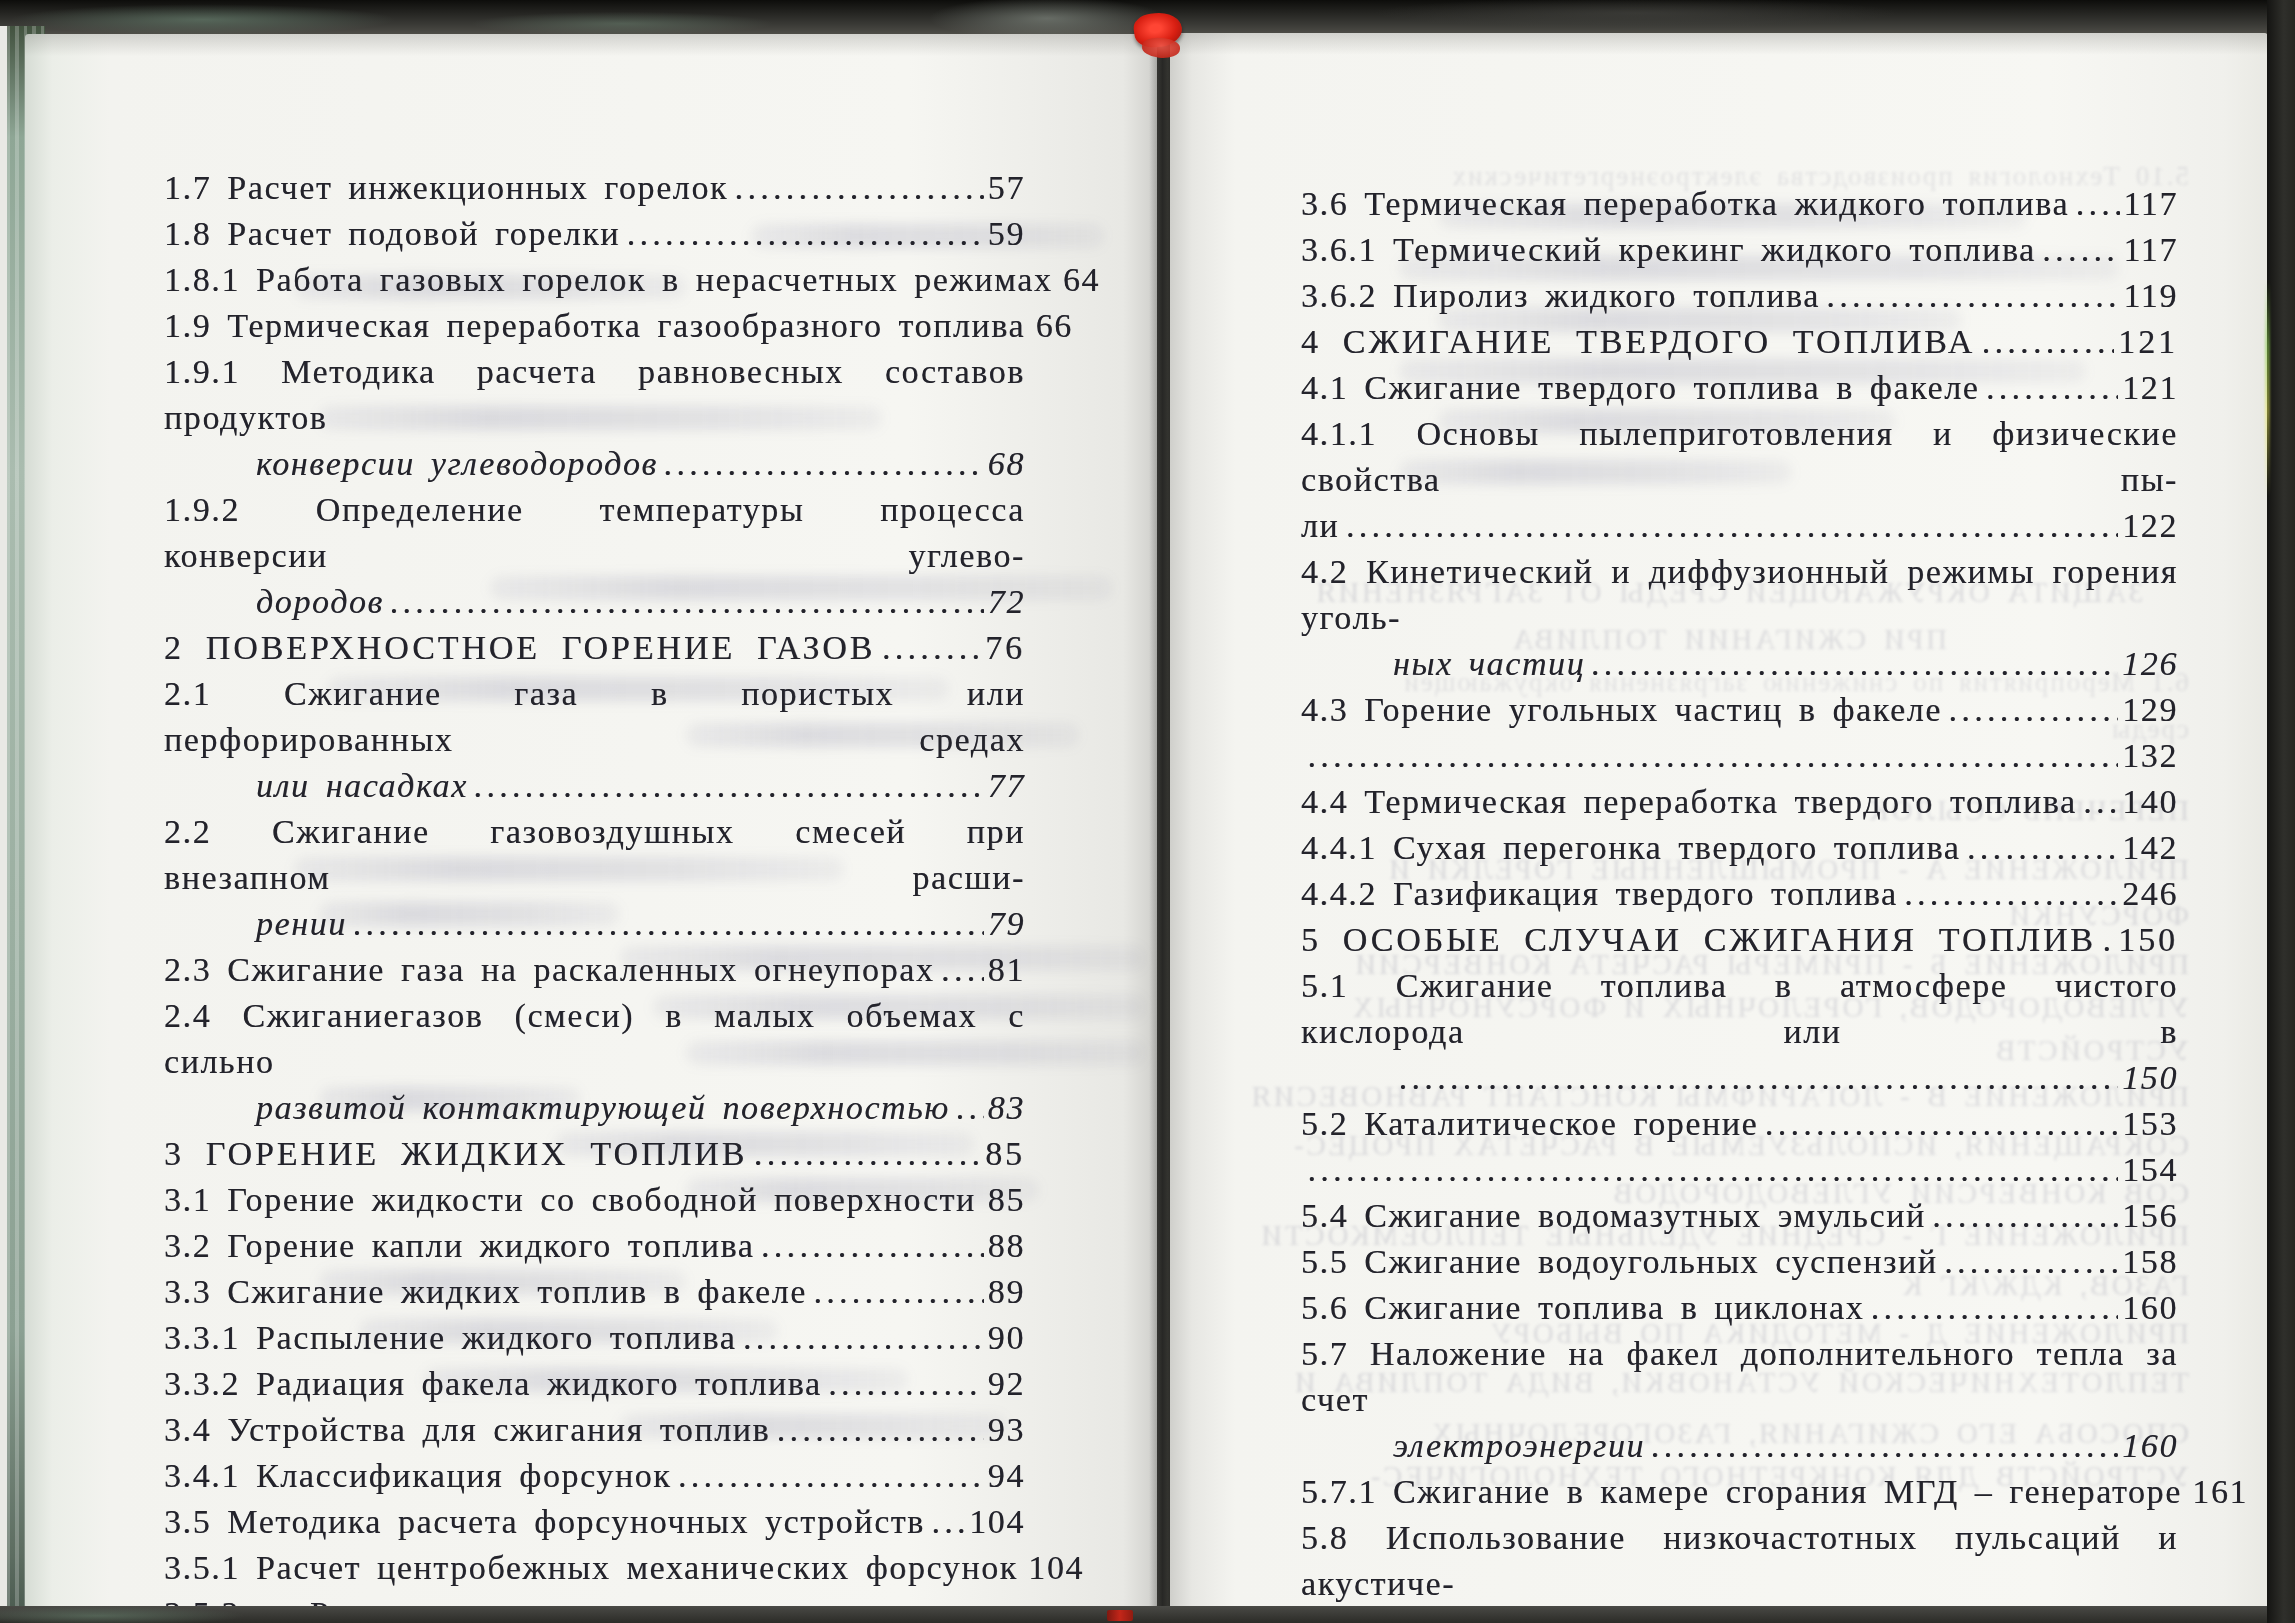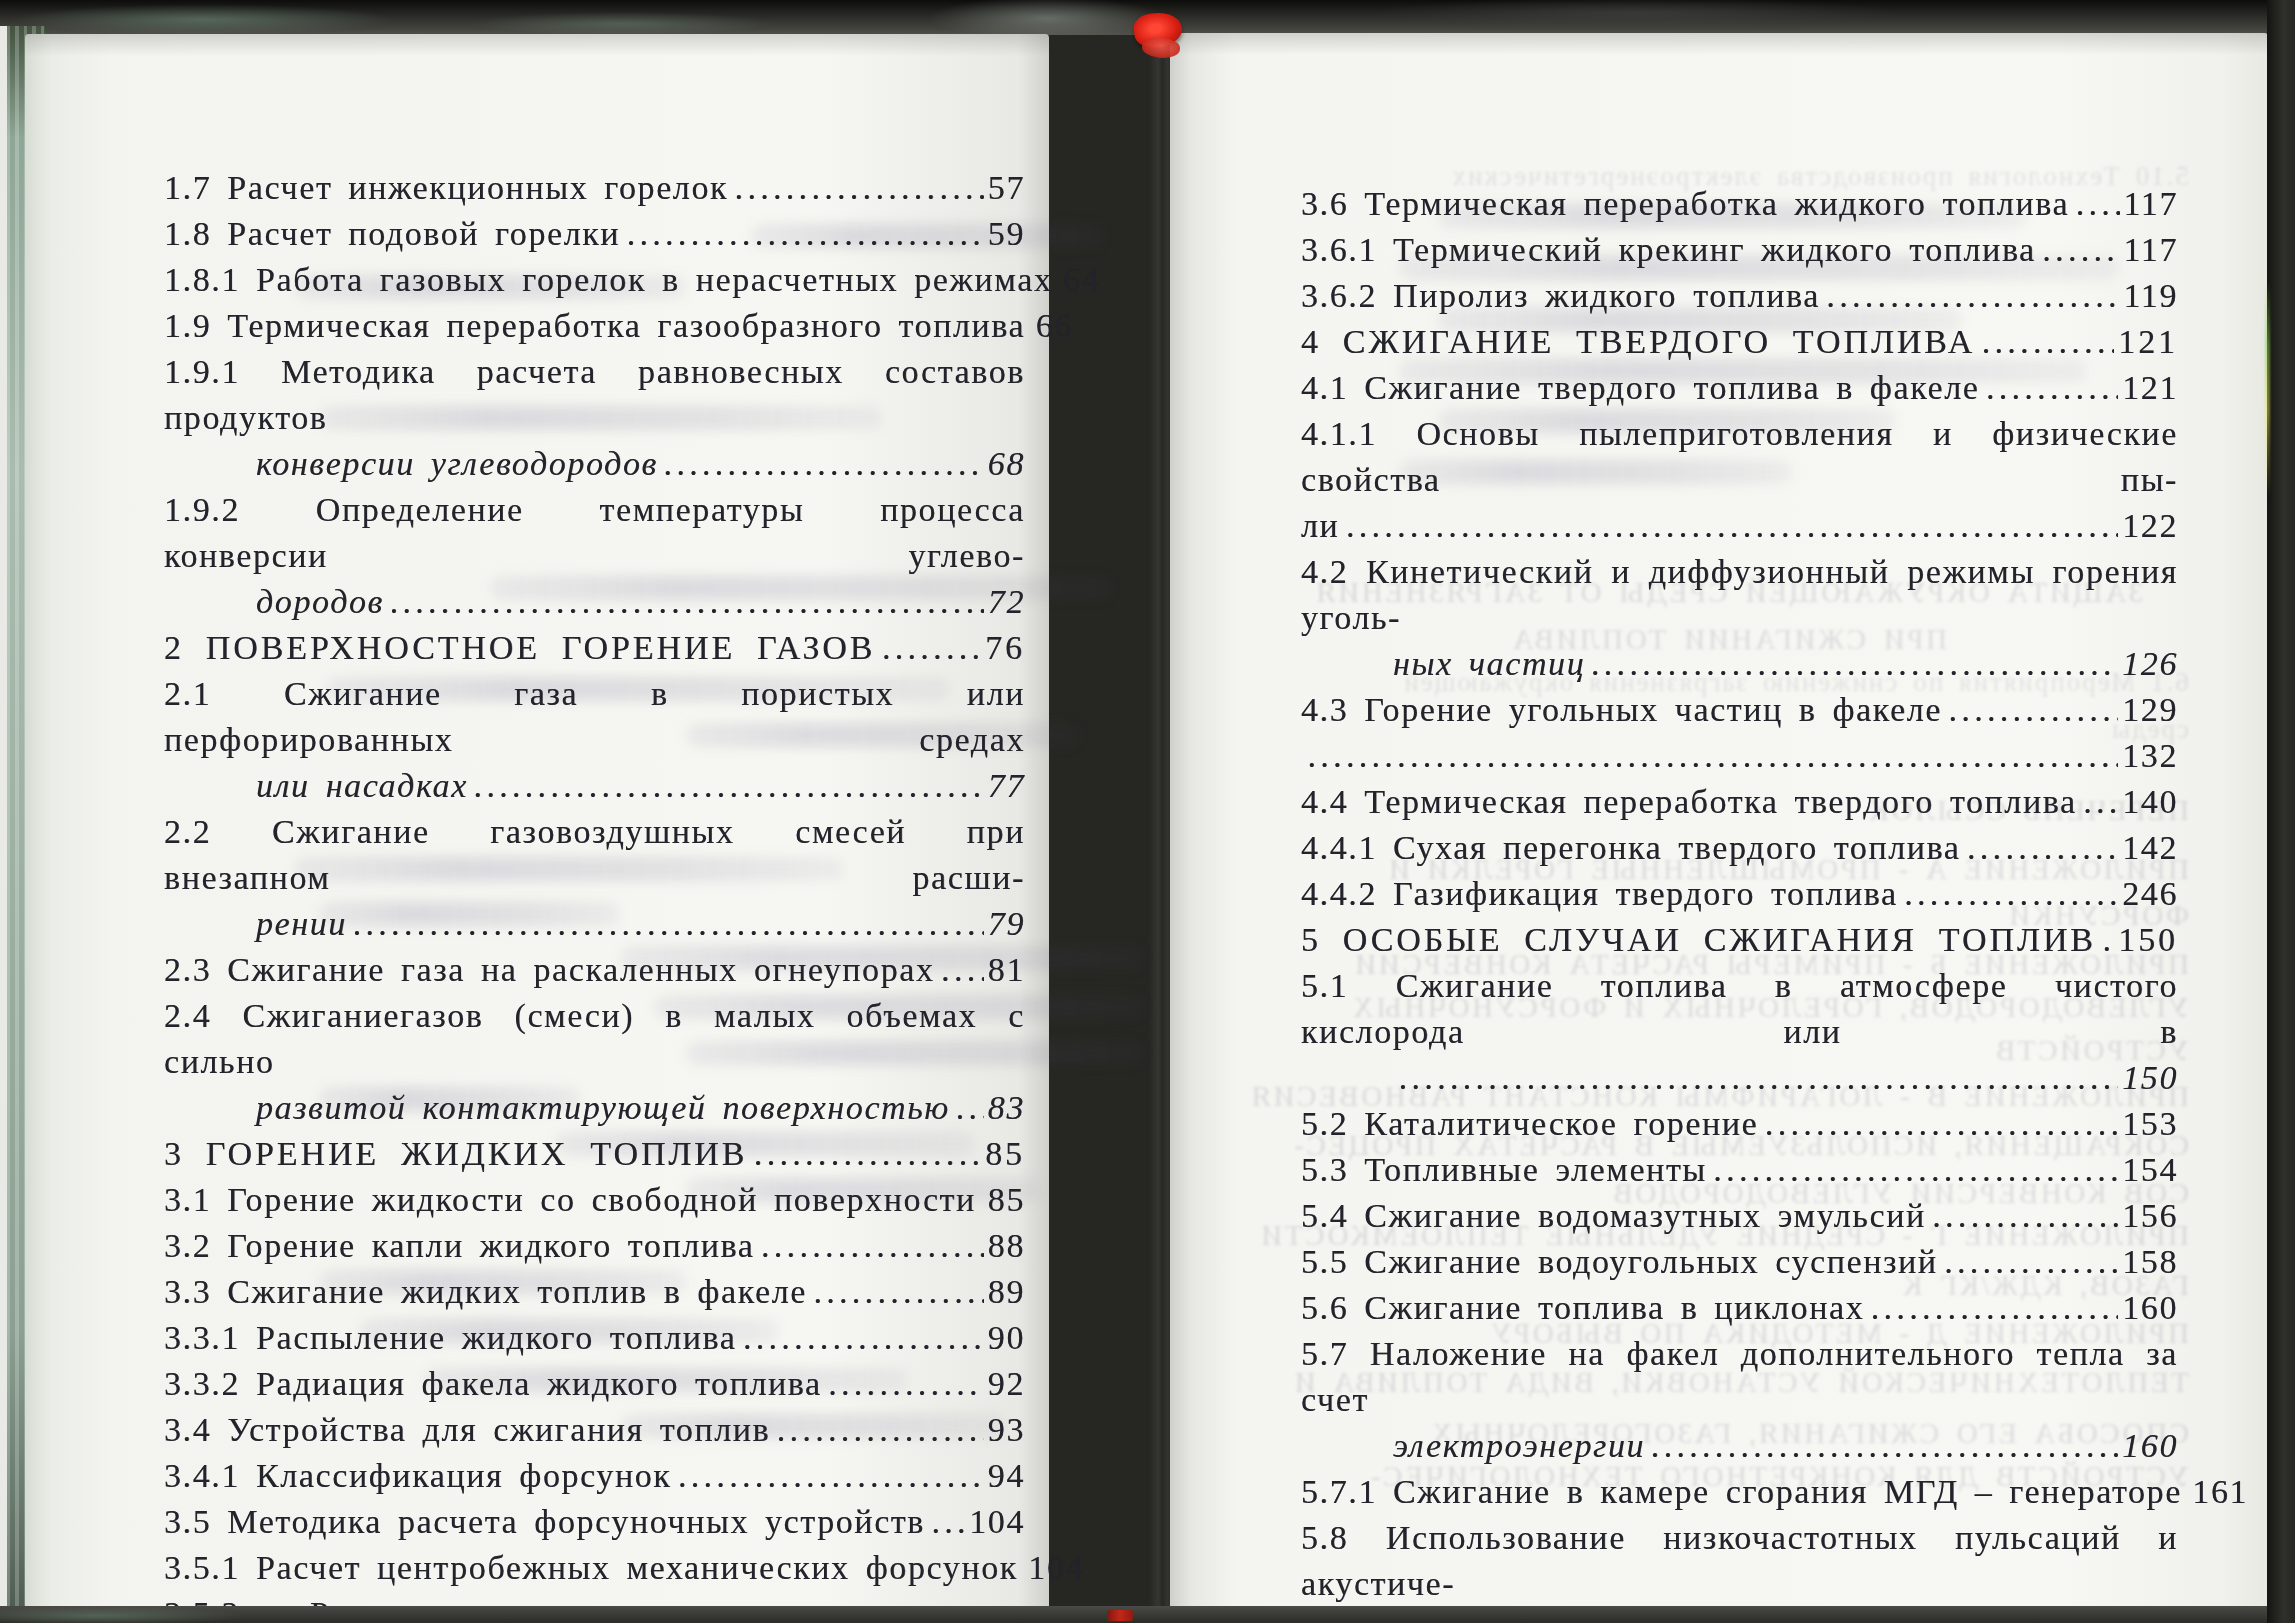--- a/index.html
+++ b/index.html
@@ -36,21 +36,21 @@
     background:linear-gradient(90deg,#141412,#2f2f2b 60%,#262622);
   }
   .right-green-sliver{
     position:absolute;left:2265px;top:281px;width:4.6px;height:216px;
     background:linear-gradient(180deg,rgba(150,210,80,.0),rgba(140,205,80,.55) 30%,rgba(230,230,90,.5) 60%,rgba(120,190,80,.0));
     filter:blur(1.3px);
   }
   
   .page{position:absolute;border-radius:3.9px;}
   .page-left{
-    left:25px;top:34px;width:1024px;height:1575px;
+    left:25px;top:34px;width:1132px;height:1575px;
     background:linear-gradient(90deg,#d6dcd4 0px,#ebeee8 27.5px,#f3f3ef 85px,#f6f6f2 78%,#e8e8e4 97%,#cfcfcb 100%);
   }
   .page-right{
     left:1170px;top:33px;width:1098px;height:1577px;
     background:linear-gradient(90deg,#cfcfcb 0px,#e7e7e3 22px,#f4f4f0 65px,#f7f7f3 80%,#f0f0ec 96%,#e9e9e3 100%);
   }
   .page::before{
     content:"";position:absolute;left:0;top:0;right:0;height:22px;border-radius:3.9px 3.9px 0 0;
     background:linear-gradient(180deg,rgba(120,120,115,.28),rgba(120,120,115,0));
   }
@@ -352,21 +352,20 @@
         <div class="line flex ind">
           <span class="dots">....................................................................................................................................................................................</span>
           <span class="pg">150</span>
         </div>
         <div class="line flex">
           <span class="t">5.2 Каталитическое горение</span>
           <span class="dots">....................................................................................................................................................................................</span>
           <span class="pg">153</span>
         </div>
         <div class="line flex">
-          <span class="t">5.3 Топливные элементы</span>
           <span class="dots">....................................................................................................................................................................................</span>
           <span class="pg">154</span>
         </div>
         <div class="line flex">
           <span class="t">5.4 Сжигание водомазутных эмульсий</span>
           <span class="dots">....................................................................................................................................................................................</span>
           <span class="pg">156</span>
         </div>
         <div class="line flex">
           <span class="t">5.5 Сжигание водоугольных суспензий</span>

